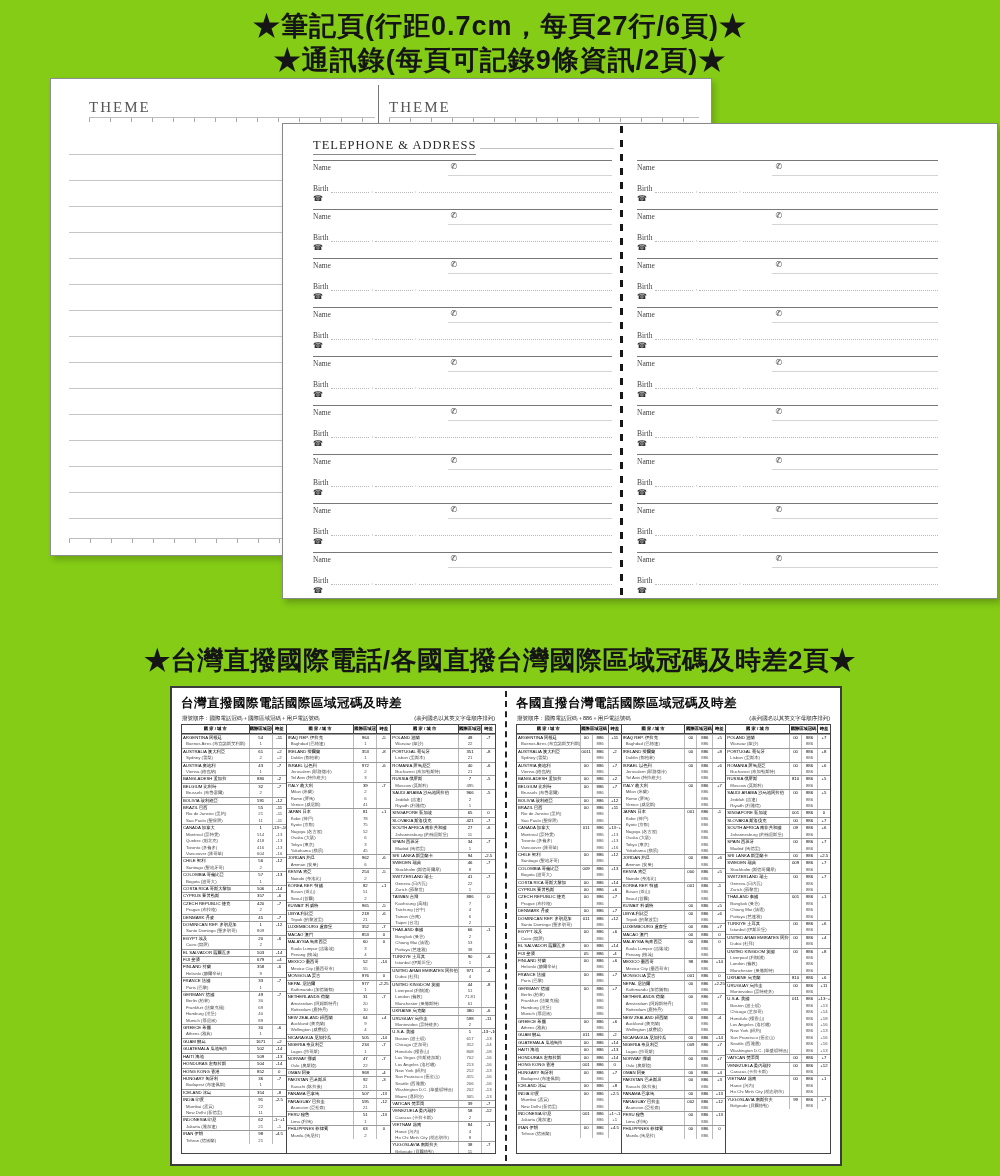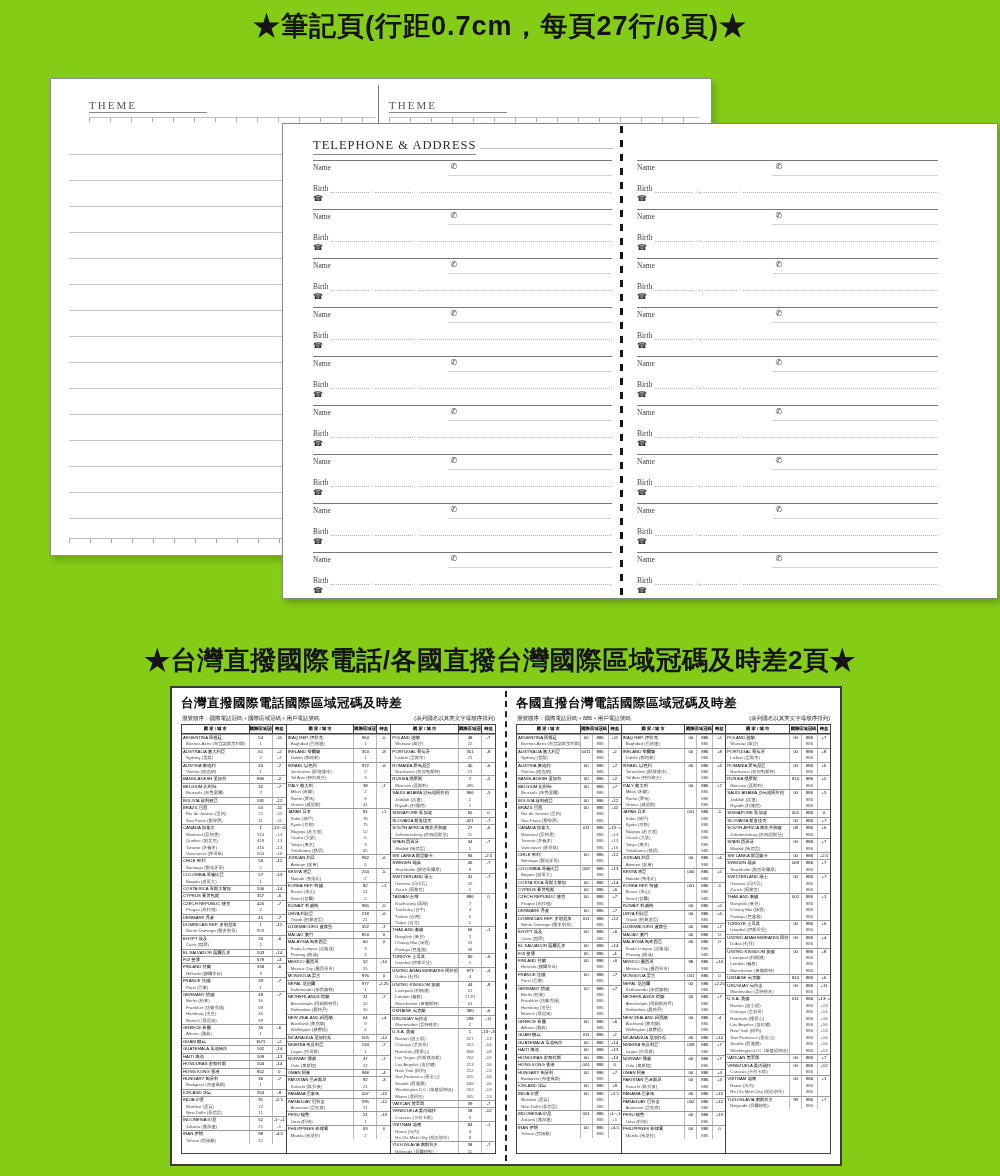--- a/index.html
+++ b/index.html
@@ -8,21 +8,21 @@
   
   .top-heading{position:absolute;left:0;width:1000px;text-align:center;font-weight:700;
                color:#151515;font-size:27px;letter-spacing:1px;white-space:nowrap;}
   .h1{top:8px;} .h2{top:42px;}
   .mid-heading{position:absolute;top:643px;left:0;width:1000px;text-align:center;font-weight:700;
                color:#151515;font-size:26px;letter-spacing:0.5px;white-space:nowrap;}
   
   .note-page{position:absolute;left:50px;top:78px;width:660px;height:476px;background:#fff;
              border:1px solid #8f8f8f;box-shadow:3px 4px 6px rgba(0,0,0,.18);}
   .note-divider{position:absolute;left:327px;top:6px;bottom:6px;width:1px;background:#777;}
-  .theme{position:absolute;top:20px;font-family:"Liberation Serif",serif;font-size:11px;
+  .theme{position:absolute;top:20px;font-family:"Liberation Serif",serif;font-size:15px;
          letter-spacing:2px;color:#555;border-bottom:1.5px solid #8a8a8a;padding:0 70px 1px 0;}
   .theme.tleft{left:38px;} .theme.tright{left:338px;}
   .ruler{position:absolute;height:4px;border-top:1px solid #bdbdbd;
          background:repeating-linear-gradient(to right,#a8a8a8 0 1px,transparent 1px 21px);}
   .ruler.rl{left:38px;width:286px;top:38px;} .ruler.rr{left:338px;width:310px;top:38px;}
   .ruler.rb{left:18px;width:306px;bottom:12px;}
   .note-lines{position:absolute;top:50px;height:396px;
               background:repeating-linear-gradient(to bottom,transparent 0 25px,#c6c6c6 25px 26px);}
   .note-lines.nl{left:18px;width:306px;} .note-lines.nr{left:334px;width:312px;}
   
@@ -77,20 +77,21 @@
   .cb{width:15px;border-left:1px solid #bbb;text-align:center;}
   .ct{width:13px;border-left:1px solid #bbb;text-align:center;}
   .grid-r .ca{width:11px;} .grid-r .hc{width:27px;} .grid-r .ct,.grid-r .ht{width:12px;}
 </style>
 </head>
 <body>
 
 <div class="canvas">
 
   <div class="top-heading h1">★筆記頁(行距0.7cm，每頁27行/6頁)★</div>
+  <div class="top-heading h2">★通訊錄(每頁可記錄9條資訊/2頁)★</div>
 
   <div class="note-page">
     <span class="theme tleft">THEME</span>
     <span class="theme tright">THEME</span>
     <div class="ruler rl"></div>
     <div class="ruler rr"></div>
     <div class="note-lines nl"></div>
     <div class="note-lines nr"></div>
     <div class="ruler rb"></div>
     <div class="note-divider"></div>

